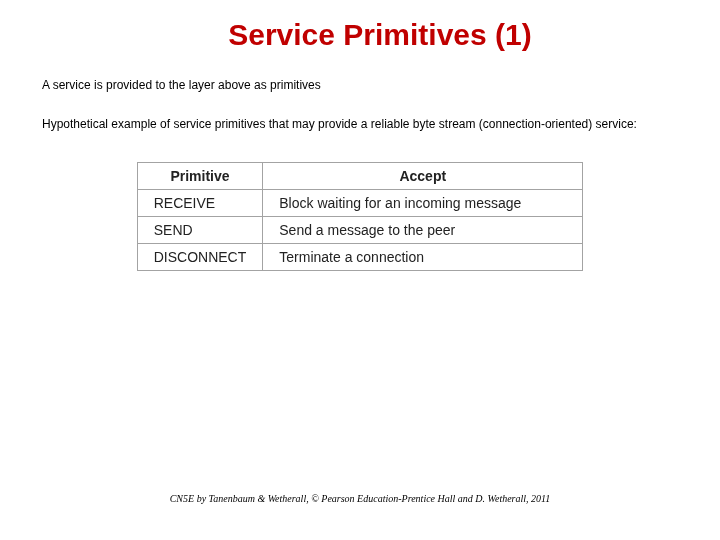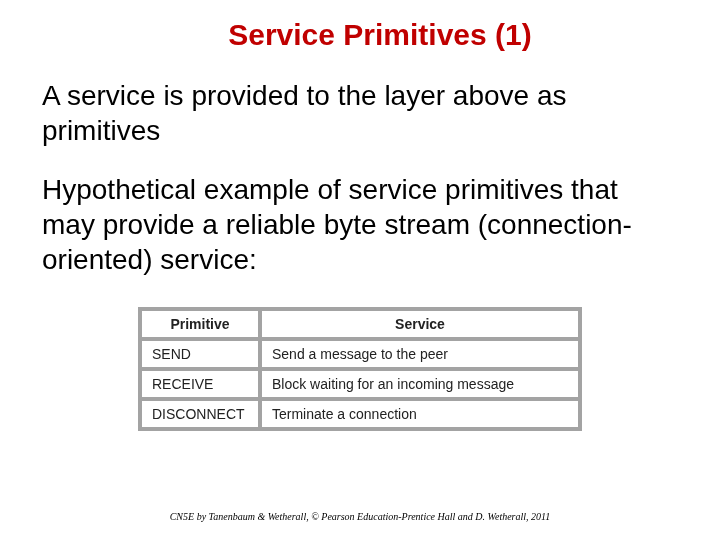--- a/index.html
+++ b/index.html
@@ -13,58 +13,58 @@
     }
     .title {
       color: #c00000;
       font-size: 30px;
       font-weight: 700;
       text-align: center;
       margin-top: 18px;
       margin-left: 40px;
     }
     .body-text {
-      font-size: 28px;
+      font-size: 12px;
       color: #000;
       margin-left: 42px;
       margin-right: 42px;
       line-height: 1.25;
     }
     .p1 { margin-top: 26px; }
     .p2 { margin-top: 24px; }
     .table-wrap {
       margin-top: 30px;
       display: flex;
       justify-content: center;
     }
     table {
       border-collapse: collapse;
       font-size: 14px;
       color: #222;
     }
     th, td {
-      border: 4px solid #a3a3a3;
-      padding: 5px 10px;
+      border: 1px solid #a3a3a3;
+      padding: 5px 16px;
       text-align: left;
       white-space: nowrap;
     }
     th {
       font-weight: bold;
       text-align: center;
       background: #fff;
     }
     td.prim {
       min-width: 120px;
     }
     td.meaning {
       min-width: 320px;
     }
     .footer {
       position: absolute;
-      bottom: 18px;
+      bottom: 36px;
       width: 100%;
       text-align: center;
       font-family: "Times New Roman", Times, serif;
       font-style: italic;
       font-size: 10px;
       color: #000;
     }
   </style>
 </head>
 <body>
@@ -73,31 +73,31 @@
 
 <p class="body-text p1">A service is provided to the layer above as primitives</p>
 
 <p class="body-text p2">Hypothetical example of service primitives that may provide a reliable byte stream (connection-oriented) service:</p>
 
 <div class="table-wrap">
   <table>
     <thead>
       <tr>
         <th>Primitive</th>
-        <th>Service</th>
+        <th>Accept</th>
       </tr>
     </thead>
     <tbody>
       <tr>
+        <td class="prim">RECEIVE</td>
+        <td class="meaning">Block waiting for an incoming message</td>
+      </tr>
+      <tr>
         <td class="prim">SEND</td>
         <td class="meaning">Send a message to the peer</td>
-      </tr>
-      <tr>
-        <td class="prim">RECEIVE</td>
-        <td class="meaning">Block waiting for an incoming message</td>
       </tr>
       <tr>
         <td class="prim">DISCONNECT</td>
         <td class="meaning">Terminate a connection</td>
       </tr>
     </tbody>
   </table>
 </div>
 
 <div class="footer">CN5E by Tanenbaum &amp; Wetherall, © Pearson Education-Prentice Hall and D. Wetherall, 2011</div>

